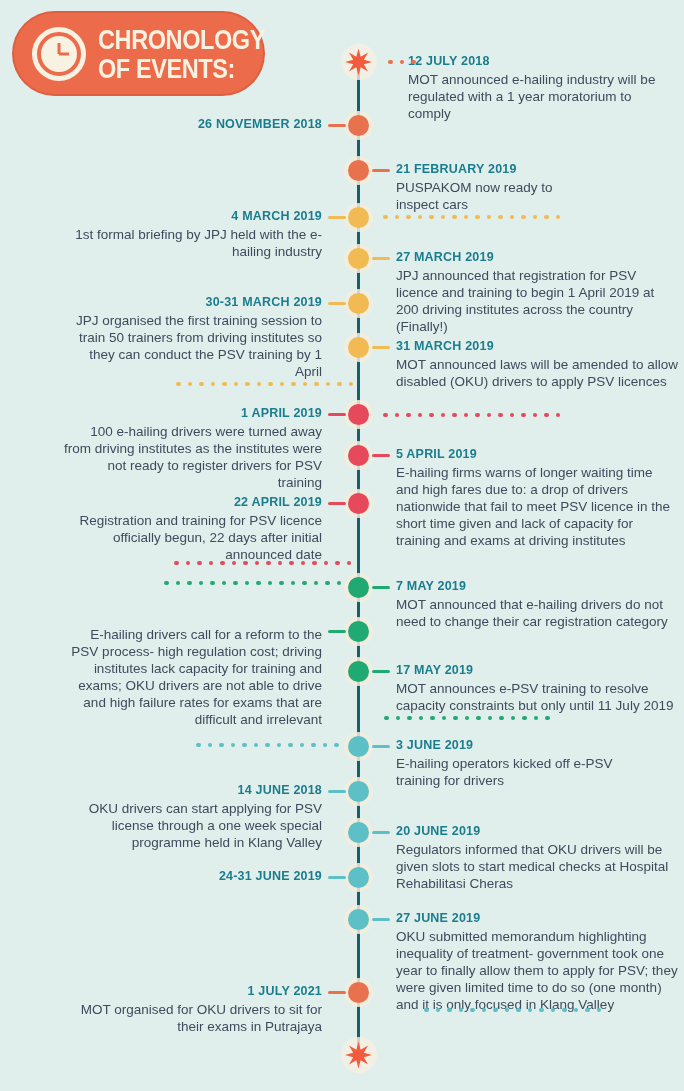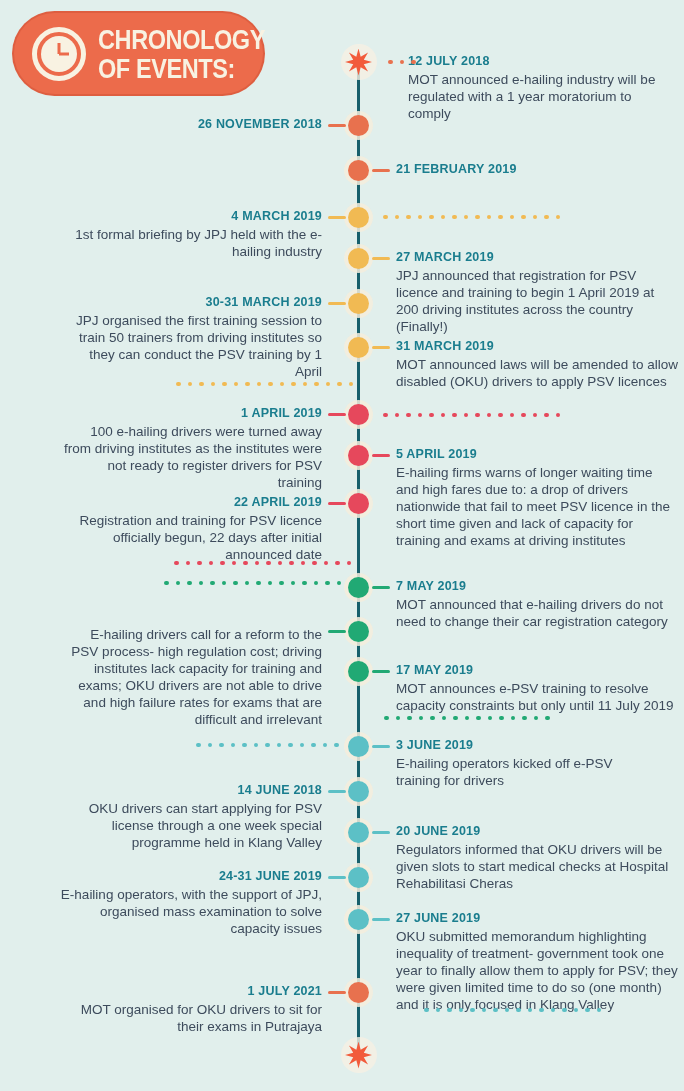--- a/index.html
+++ b/index.html
@@ -84,20 +84,21 @@
       </div>
       <div class="tdot" style="background: rgb(232, 113, 78); left: 348px; top: 114.5px;"></div>
       <div class="conn" style="background: rgb(232, 113, 78); top: 123.5px; left: 328px; width: 18px;"></div>
       <div class="event left" style="top: 117px; right: 362px; width: 262px;">
         <div class="date">26 NOVEMBER 2018</div>
       </div>
       <div class="tdot" style="background: rgb(232, 113, 78); left: 348px; top: 159.5px;"></div>
       <div class="conn" style="background: rgb(232, 113, 78); top: 168.5px; left: 372px; width: 18px;"></div>
       <div class="event right" style="top: 162px; left: 396px; width: 160px;">
         <div class="date">21 FEBRUARY 2019</div>
+        <div class="desc">PUSPAKOM now ready to inspect cars</div>
       </div>
       <div class="tdot" style="background: rgb(241, 186, 83); left: 348px; top: 206.5px;"></div>
       <div class="conn" style="background: rgb(241, 186, 83); top: 215.5px; left: 328px; width: 18px;"></div>
       <div class="event left" style="top: 209px; right: 362px; width: 262px;">
         <div class="date">4 MARCH 2019</div>
         <div class="desc">1st formal briefing by JPJ held with the e-hailing industry</div>
       </div>
       <div class="tdot" style="background: rgb(241, 186, 83); left: 348px; top: 247.5px;"></div>
       <div class="conn" style="background: rgb(241, 186, 83); top: 256.5px; left: 372px; width: 18px;"></div>
       <div class="event right" style="top: 250px; left: 396px; width: 282px;">
@@ -166,21 +167,20 @@
       <div class="tdot" style="background: rgb(92, 192, 198); left: 348px; top: 821.5px;"></div>
       <div class="conn" style="background: rgb(92, 192, 198); top: 830.5px; left: 372px; width: 18px;"></div>
       <div class="event right" style="top: 824px; left: 396px; width: 282px;">
         <div class="date">20 JUNE 2019</div>
         <div class="desc">Regulators informed that OKU drivers will be given slots to start medical checks at Hospital Rehabilitasi Cheras</div>
       </div>
       <div class="tdot" style="background: rgb(92, 192, 198); left: 348px; top: 866.5px;"></div>
       <div class="conn" style="background: rgb(92, 192, 198); top: 875.5px; left: 328px; width: 18px;"></div>
       <div class="event left" style="top: 869px; right: 362px; width: 262px;">
         <div class="date">24-31 JUNE 2019</div>
-        <div class="desc">E-hailing operators, with the support of JPJ, organised mass examination to solve capacity issues</div>
       </div>
       <div class="tdot" style="background: rgb(92, 192, 198); left: 348px; top: 908.5px;"></div>
       <div class="conn" style="background: rgb(92, 192, 198); top: 917.5px; left: 372px; width: 18px;"></div>
       <div class="event right" style="top: 911px; left: 396px; width: 282px;">
         <div class="date">27 JUNE 2019</div>
         <div class="desc">OKU submitted memorandum highlighting inequality of treatment- government took one year to finally allow them to apply for PSV; they were given limited time to do so (one month) and it is only focused in Klang Valley</div>
       </div>
       <div class="tdot" style="background: rgb(232, 113, 78); left: 348px; top: 981.5px;"></div>
       <div class="conn" style="background: rgb(232, 113, 78); top: 990.5px; left: 328px; width: 18px;"></div>
       <div class="event left" style="top: 984px; right: 362px; width: 262px;">

